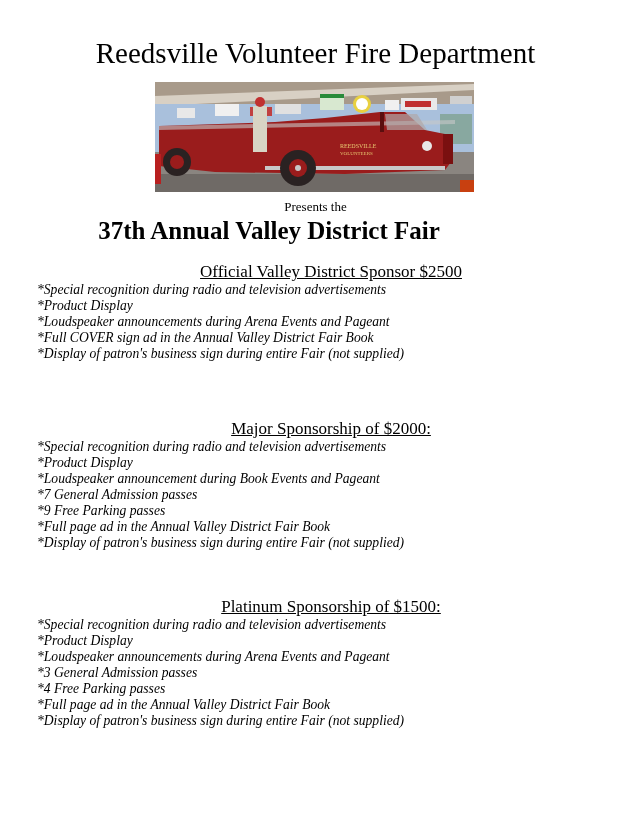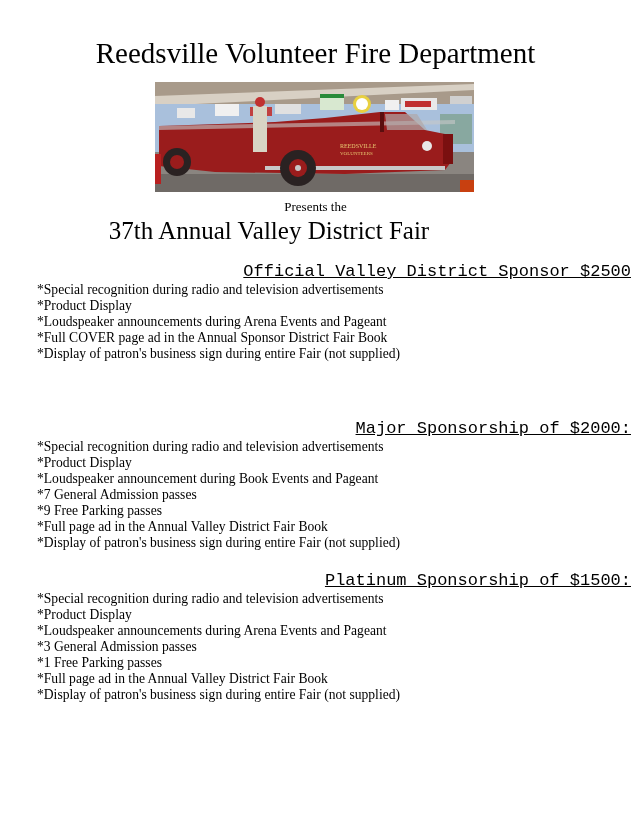--- a/index.html
+++ b/index.html
@@ -46,42 +46,43 @@
     }
     .event {
       position: absolute;
       left: 0;
       top: 215px;
       width: 538px;
       text-align: center;
       font-size: 25px;
       line-height: 32px;
       white-space: nowrap;
+      font-weight: bold;
     }
     .tier {
       position: absolute;
       left: 0;
       width: 631px;
     }
     .tier-heading {
       display: block;
-      text-align: right;
+      text-align: center;
       font-size: 17px;
       line-height: 20px;
       margin-left: 31px;
       white-space: nowrap;
-      font-family: Liberation Mono, monospace;
     }
     .tier-heading span {
       text-decoration: underline;
     }
     .benefits {
       list-style: none;
       margin: 0;
       padding: 0 0 0 37px;
+      font-style: italic;
     }
     .benefits li {
       font-size: 13.6px;
       line-height: 16px;
       white-space: nowrap;
     }
   </style>
 </head>
 <body>
 
@@ -141,42 +142,42 @@
 
 <div class="presents">Presents the</div>
 <div class="event">37th Annual Valley District Fair</div>
 
 <section class="tier" style="top:262px;">
   <div class="tier-heading"><span>Official Valley District Sponsor $2500</span></div>
   <ul class="benefits">
     <li>*Special recognition during radio and television advertisements</li>
     <li>*Product Display</li>
     <li>*Loudspeaker announcements during Arena Events and Pageant</li>
-    <li>*Full COVER page ad in the Annual Sponsor District Fair Book</li>
+    <li>*Full COVER sign ad in the Annual Valley District Fair Book</li>
     <li>*Display of patron's business sign during entire Fair (not supplied)</li>
   </ul>
 </section>
 
 <section class="tier" style="top:419px;">
   <div class="tier-heading"><span>Major Sponsorship of $2000:</span></div>
   <ul class="benefits">
     <li>*Special recognition during radio and television advertisements</li>
     <li>*Product Display</li>
     <li>*Loudspeaker announcement during Book Events and Pageant</li>
     <li>*7 General Admission passes</li>
     <li>*9 Free Parking passes</li>
     <li>*Full page ad in the Annual Valley District Fair Book</li>
     <li>*Display of patron's business sign during entire Fair (not supplied)</li>
   </ul>
 </section>
 
-<section class="tier" style="top:571px;">
+<section class="tier" style="top:597px;">
   <div class="tier-heading"><span>Platinum Sponsorship of $1500:</span></div>
   <ul class="benefits">
     <li>*Special recognition during radio and television advertisements</li>
     <li>*Product Display</li>
     <li>*Loudspeaker announcements during Arena Events and Pageant</li>
     <li>*3 General Admission passes</li>
-    <li>*1 Free Parking passes</li>
+    <li>*4 Free Parking passes</li>
     <li>*Full page ad in the Annual Valley District Fair Book</li>
     <li>*Display of patron's business sign during entire Fair (not supplied)</li>
   </ul>
 </section>
 
 </body></html>

